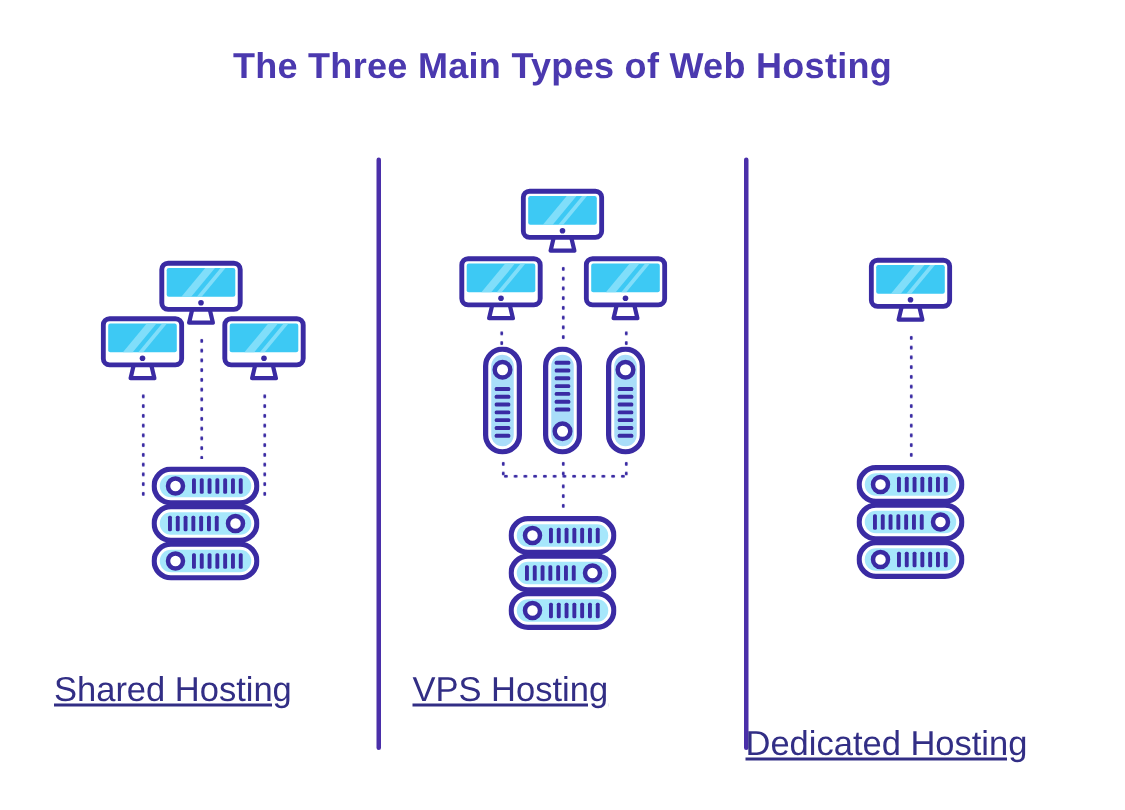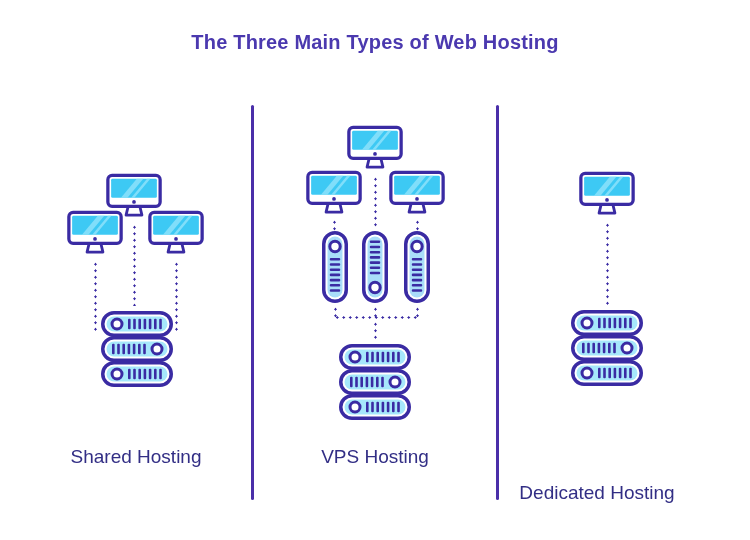--- a/index.html
+++ b/index.html
@@ -4,24 +4,24 @@
 <style>
   :root{
     --title:#4B39AF; --label:#322E85; --outline:#3A2BA3; --divider:#4A2FA9;
     --screen-fill:#3DC9F4; --screen-glare:#8CE2FA; --server-fill:#A6E7FB;
     --vps-fill:#A9DDF9; --background:#FFFFFF;
   }
   html,body{margin:0;padding:0;}
   body{font-family:"Liberation Sans",sans-serif;background:#e9e9e9;}
   .stage{position:relative;width:750px;height:540px;background:var(--background);overflow:hidden;}
   .abs{position:absolute;}
-  .title{left:0;top:31px;width:750px;text-align:center;font-size:20px;font-weight:700;
+  .title{left:0;top:31px;width:750px;text-align:center;font-size:24px;font-weight:700;
          color:var(--title);letter-spacing:.2px;}
   .divider{width:3px;height:395px;top:105px;background:var(--divider);border-radius:2px;}
-  .col-label{top:446px;width:200px;text-align:center;font-size:19px;font-weight:500;color:var(--label);}
+  .col-label{top:446px;width:200px;font-size:23px;font-weight:500;color:var(--label);text-decoration:underline;}
   .vdots{width:3px;background-image:radial-gradient(circle,var(--outline) 1.1px,transparent 1.25px);
          background-size:3px 6.5px;background-repeat:repeat-y;background-position:center top;}
   .hdots{height:3px;background-image:radial-gradient(circle,var(--outline) 1.1px,transparent 1.25px);
          background-size:6.5px 3px;background-repeat:repeat-x;background-position:left center;}
   svg.icon{display:block;overflow:visible;}
   .stk{fill:#fff;stroke:var(--outline);stroke-width:3.5;stroke-linejoin:round;}
   .stand{fill:#fff;stroke:var(--outline);stroke-width:3;stroke-linejoin:round;}
   .scr{fill:var(--screen-fill);}
   .glare{fill:var(--screen-glare);opacity:.85;}
   .ink{fill:var(--outline);}

